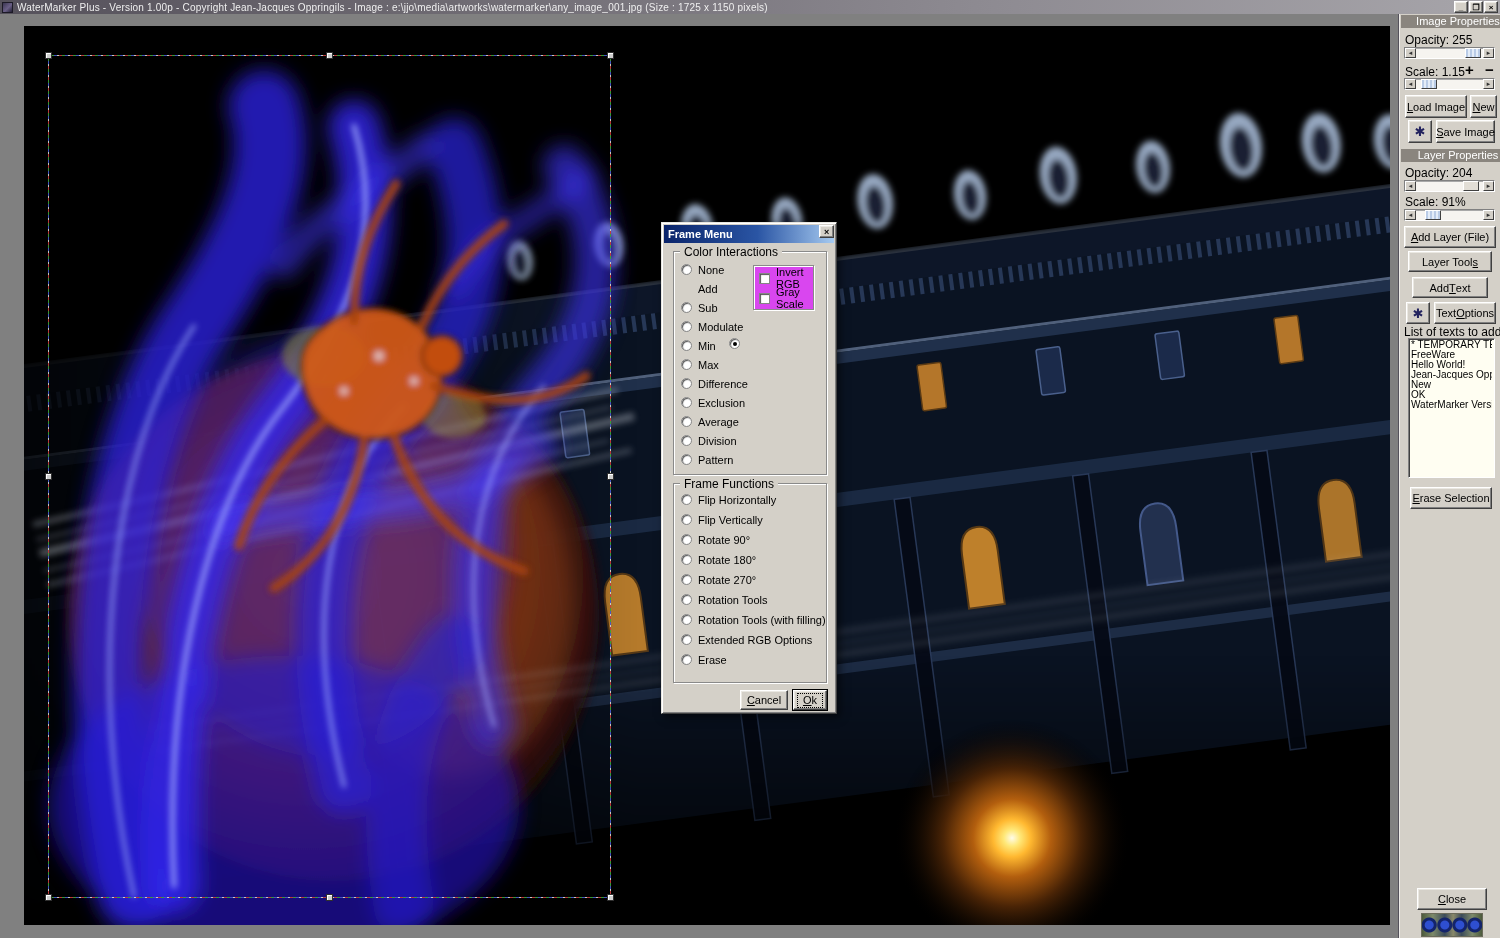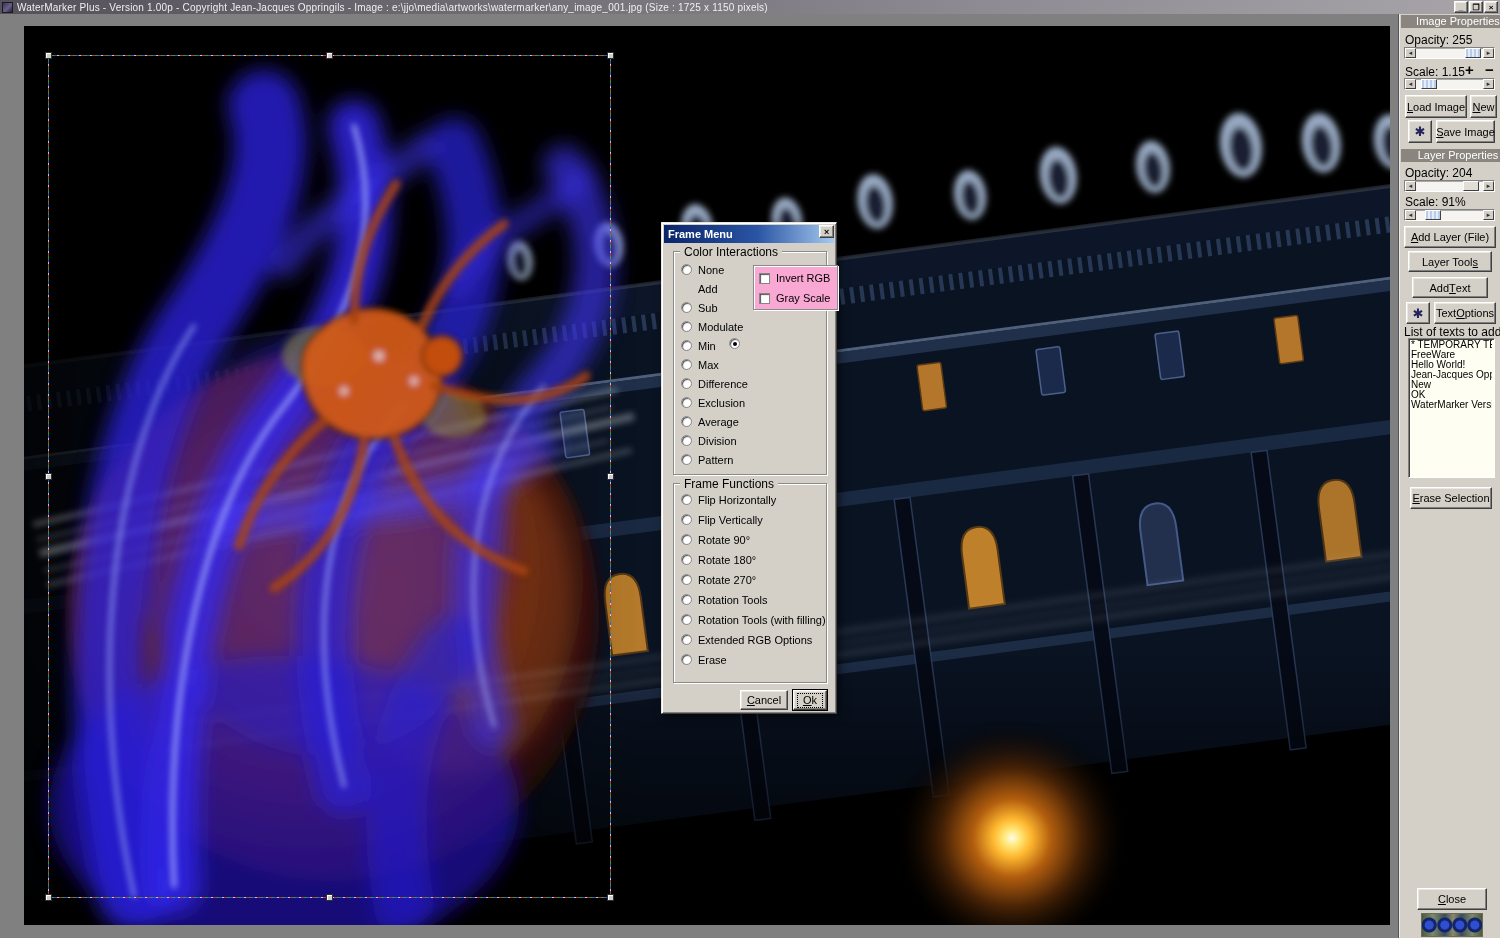--- a/index.html
+++ b/index.html
@@ -327,21 +327,21 @@
           </div>
           <div class="rrow ">
             <span class="rb"></span>
             <span>Division</span>
           </div>
           <div class="rrow ">
             <span class="rb"></span>
             <span>Pattern</span>
           </div>
         </div>
-      <div class="group" style="left:79px;top:13px;width:85px;height:45px;background:#f9a8d4;">
+      <div class="group" style="left:79px;top:13px;width:61px;height:45px;background:#d946ef;">
         <div style="position:absolute;left:5px;top:2px;">
             <div class="cbrow">
               <span class="cb"></span>
               <span>Invert RGB</span>
             </div>
             <div class="cbrow">
               <span class="cb"></span>
               <span>Gray Scale</span>
             </div>
           </div>

